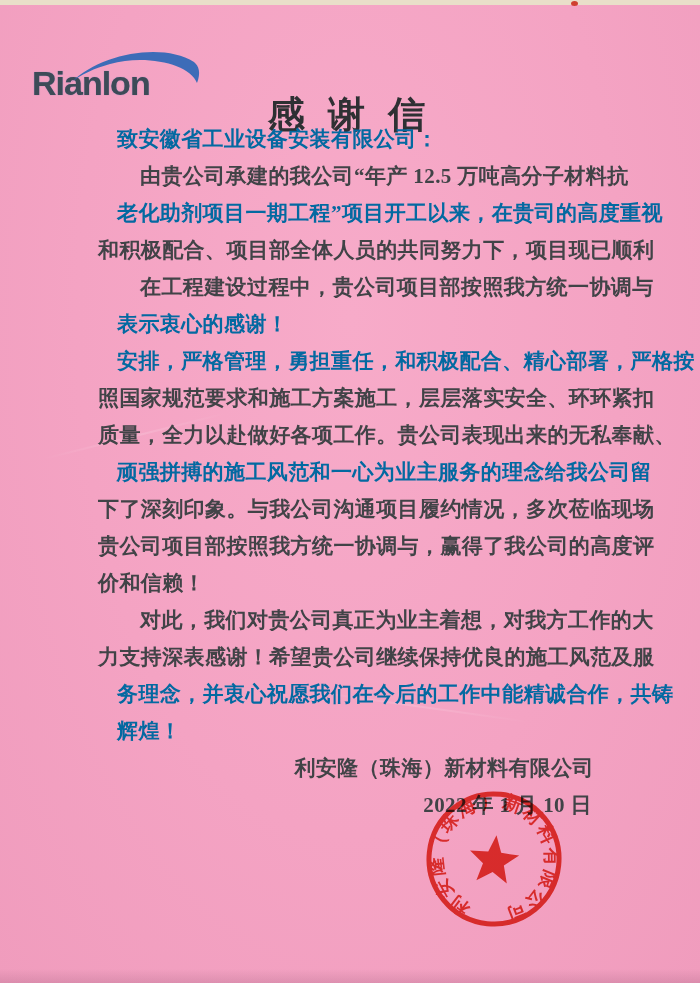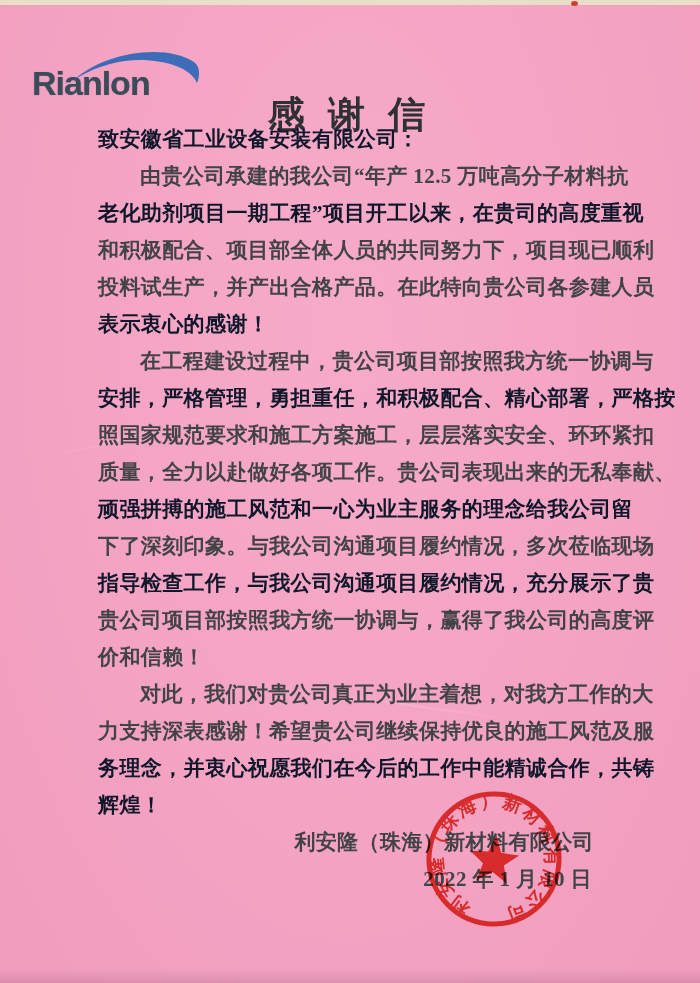--- a/index.html
+++ b/index.html
@@ -39,21 +39,21 @@
     font-size:37px;font-weight:700;letter-spacing:7px;color:#2e3033;
   }
 
   
   .letter{
     position:absolute;left:98px;top:121px;width:518px;
     font-size:21px;color:#414347;letter-spacing:0.4px;
   }
   .line{height:37px;line-height:37px;white-space:nowrap;font-weight:bold;}
   .line.indent{text-indent:42px;}
-  .line.bold{font-weight:700;color:#0f172a;}
+  .line.bold{font-weight:700;color:#0369a1;margin-left:19px;}
   .line.right{text-align:right;padding-right:22px;}
   .line.date{font-size:21px;padding-right:24px;}
 
   
   .seal{
     position:absolute;left:419px;top:784px;width:150px;height:150px;
     transform:rotate(6deg);mix-blend-mode:multiply;opacity:.92;
   }
 </style>
 </head>
@@ -74,29 +74,27 @@
   </svg>
 </div>
 
 <div class="title">感 谢 信</div>
 
 <div class="letter">
   <div class="line bold">致安徽省工业设备安装有限公司：</div>
   <div class="line indent">由贵公司承建的我公司“年产 12.5 万吨高分子材料抗</div>
   <div class="line bold">老化助剂项目一期工程”项目开工以来，在贵司的高度重视</div>
   <div class="line">和积极配合、项目部全体人员的共同努力下，项目现已顺利</div>
-  <div class="line">投料试生产，并产出合格产品。在此特向贵公司各参建人员</div>
+  <div class="line indent">在工程建设过程中，贵公司项目部按照我方统一协调与</div>
   <div class="line bold">表示衷心的感谢！</div>
-  <div class="line indent">在工程建设过程中，贵公司项目部按照我方统一协调与</div>
   <div class="line bold">安排，严格管理，勇担重任，和积极配合、精心部署，严格按</div>
   <div class="line">照国家规范要求和施工方案施工，层层落实安全、环环紧扣</div>
   <div class="line">质量，全力以赴做好各项工作。贵公司表现出来的无私奉献、</div>
   <div class="line bold">顽强拼搏的施工风范和一心为业主服务的理念给我公司留</div>
   <div class="line">下了深刻印象。与我公司沟通项目履约情况，多次莅临现场</div>
-  <div class="line bold">指导检查工作，与我公司沟通项目履约情况，充分展示了贵</div>
   <div class="line">贵公司项目部按照我方统一协调与，赢得了我公司的高度评</div>
   <div class="line">价和信赖！</div>
   <div class="line indent">对此，我们对贵公司真正为业主着想，对我方工作的大</div>
   <div class="line">力支持深表感谢！希望贵公司继续保持优良的施工风范及服</div>
   <div class="line bold">务理念，并衷心祝愿我们在今后的工作中能精诚合作，共铸</div>
   <div class="line bold">辉煌！</div>
   <div class="line right">利安隆（珠海）新材料有限公司</div>
   <div class="line right date">2022 年 1 月 10 日</div>
 </div>
 

